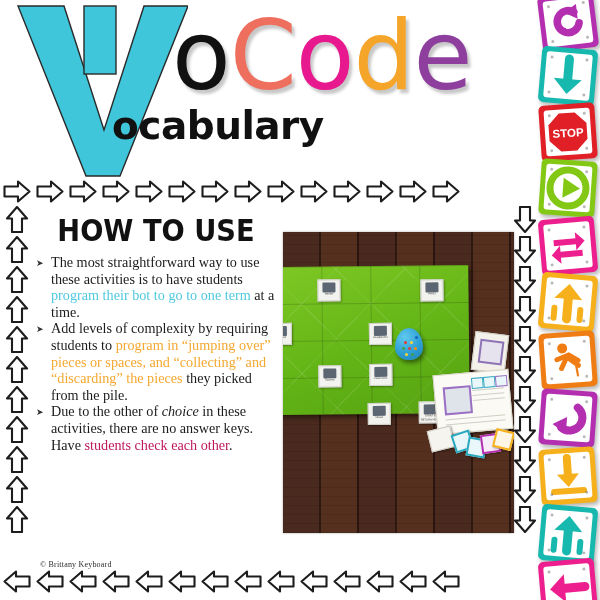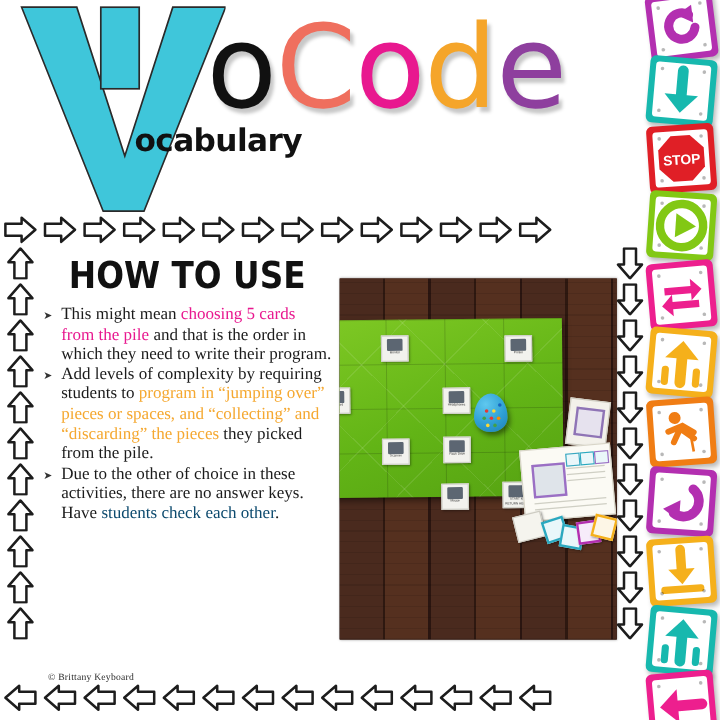--- a/index.html
+++ b/index.html
@@ -41,21 +41,21 @@
     letter-spacing: -1px;
     line-height: 104px;
     white-space: nowrap;
   }
   .wordmark span { text-shadow: 3px 4px 3px rgba(0,0,0,0.22); }
 
   .subword {
     position: absolute;
     left: 112px; top: 103px;
     font-family: "DejaVu Sans", sans-serif;
-    font-size: 26px;
+    font-size: 39px;
     font-weight: 700;
     letter-spacing: -0.5px;
     color: #111111;
     white-space: nowrap;
   }
 
   
   .arrow-row-top {
     position: absolute;
     left: 2px; top: 176px;
@@ -131,22 +131,22 @@
     content: "\27A4";
     position: absolute;
     left: 0; top: 1px;
     font-size: 9px;
     color: #333;
   }
   .hl-cyan   { color: #4ec9dd; }
   .hl-coral  { color: #ef6f63; }
   .hl-pink   { color: #e8188f; }
   .hl-orange { color: #f5a830; }
-  .hl-purple { color: #0c4a6e; }
-  .ital { }
+  .hl-purple { color: #be185d; }
+  .ital { font-style: italic; }
 
   .copyright {
     position: absolute;
     left: 40px; top: 560px;
     font-family: "Liberation Serif", serif;
     font-size: 8px;
     color: #2b2b2b;
     letter-spacing: 0.2px;
   }
 
@@ -677,21 +677,21 @@
           <g transform="rotate(90 15 13.5)">
             <path d="M2.5 8.5 L16 8.5 L16 3.5 L27.5 13.5 L16 23.5 L16 18.5 L2.5 18.5 Z" fill="#ffffff" stroke="#1d1d1d" stroke-width="2.1" stroke-linejoin="round"></path>
           </g>
         </svg>
       </span>
     </div>
 
   <div class="howto">
     <div class="howto-title">HOW TO USE</div>
     <ul class="bullets" id="bulletList">
-        <li><span>This might mean </span><span class="hl-pink">choosing 5 cards from the pile</span><span> and that is the order in which they need to write their program.</span></li>
+        <li><span>The most straightforward way to use these activities is to have students </span><span class="hl-cyan">program their bot to go to one term</span><span> at a time.</span></li>
         <li><span>Add levels of complexity by requiring students to </span><span class="hl-orange">program in “jumping over” pieces or spaces, and “collecting” and “discarding” the pieces</span><span> they picked from the pile.</span></li>
         <li><span>Due to the other of </span><span class="ital">choice</span><span> in these activities, there are no answer keys. Have </span><span class="hl-purple">students check each other</span><span>.</span></li>
       </ul>
   </div>
 
   <div class="copyright">© Brittany Keyboard</div>
 
   <div class="photo">
     <div class="floor"></div>
 

